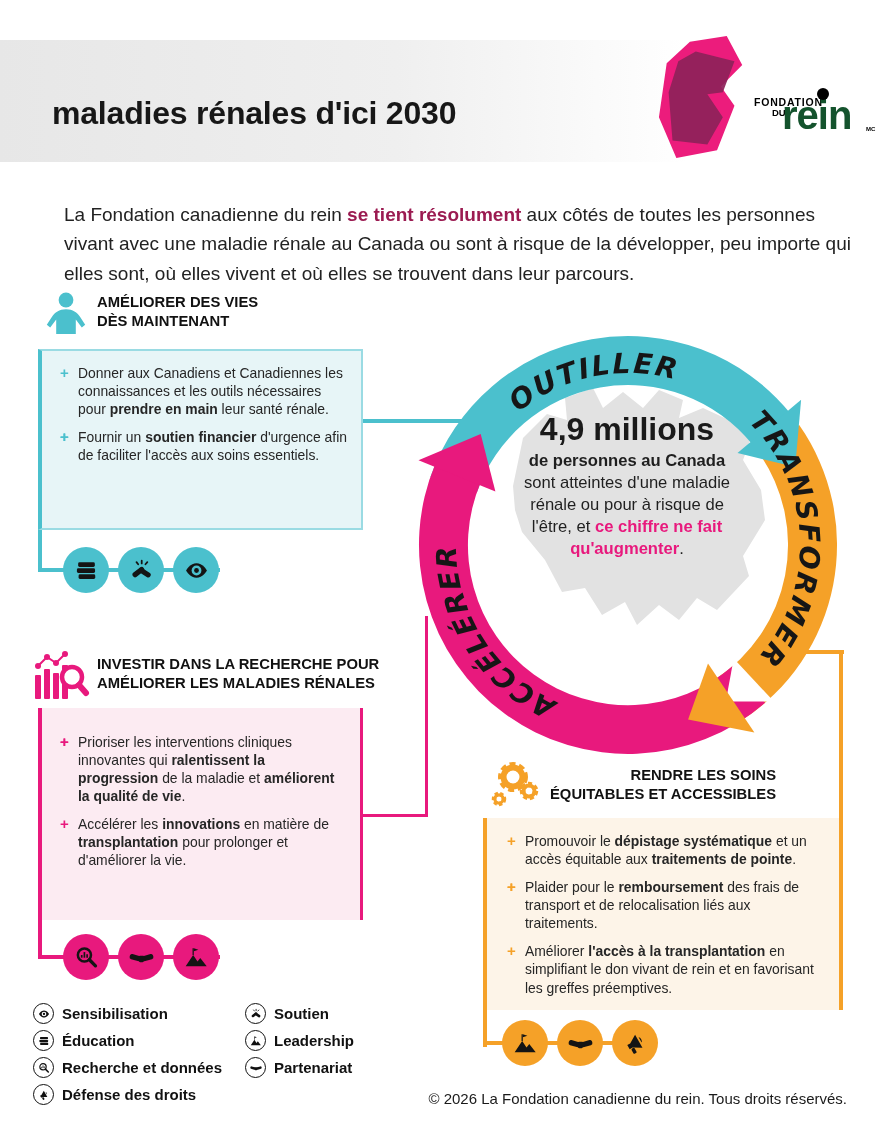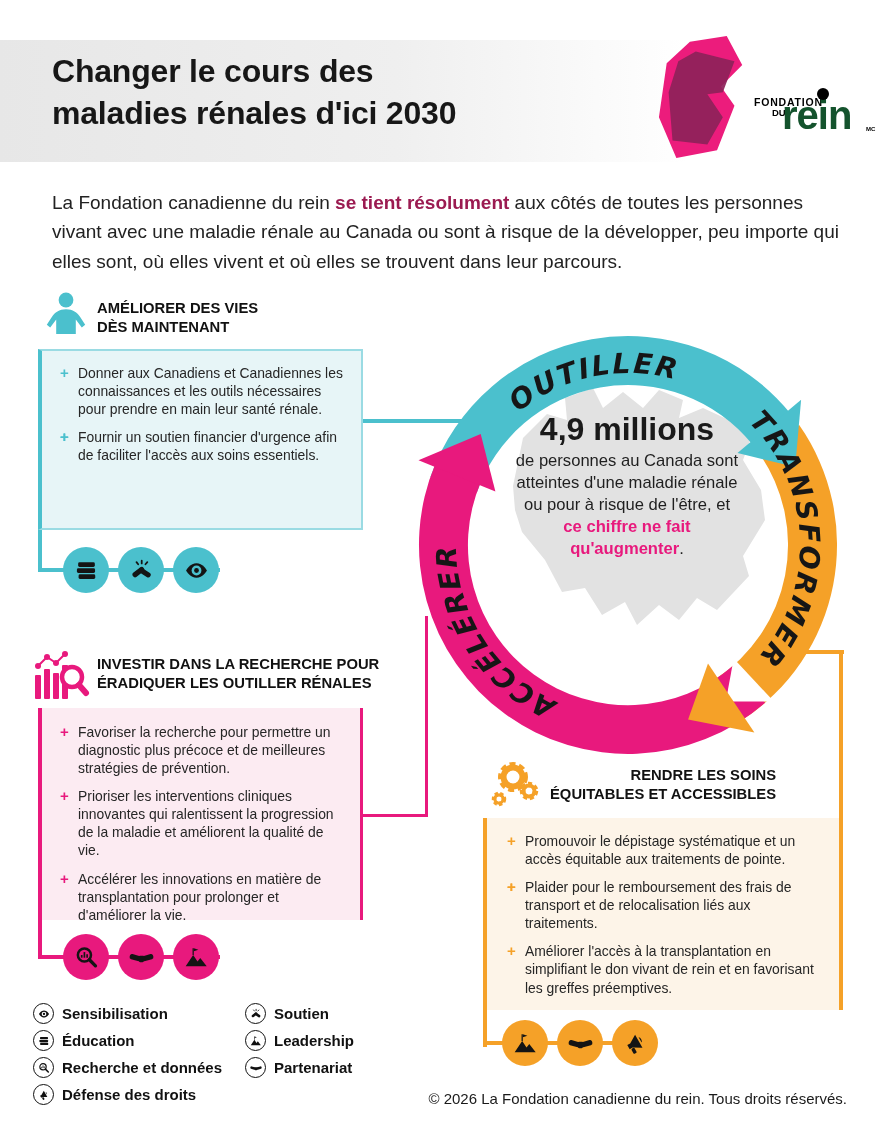--- a/index.html
+++ b/index.html
@@ -12,29 +12,29 @@
   .title{position:absolute;left:52px;top:50px;margin:0;font-size:32px;font-weight:700;
          line-height:1.32;color:#171717;letter-spacing:-0.2px;}
   .logo{position:absolute;left:654px;top:34px;width:228px;height:132px;}
   .logo svg.shapes{position:absolute;left:3px;top:2px;width:92px;height:124px;}
   .logo-fondation{position:absolute;left:100px;top:62px;font-size:10.5px;font-weight:700;letter-spacing:0.8px;color:#000;}
   .logo-du{position:absolute;left:118px;top:73px;font-size:9.5px;font-weight:700;color:#000;}
   .logo-rein{position:absolute;left:128px;top:61px;font-size:40px;font-weight:700;letter-spacing:-1px;color:#14532d;line-height:1;}
   .logo-dot{position:absolute;left:163px;top:54px;width:12px;height:12px;border-radius:50%;background:#000;}
   .logo-tm{position:absolute;left:212px;top:92px;font-size:6px;font-weight:700;color:#000;}
 
-  .intro{position:absolute;left:52px;top:188px;width:800px;margin:0;font-size:19px;line-height:1.55;color:#222;}
-
-  .seg-b{font-weight:400;text-align:center;}
+  .intro{position:absolute;left:52px;top:188px;width:800px;margin:12px;font-size:19px;line-height:1.55;color:#222;}
+
+  .seg-b{font-weight:700;text-align:center;}
   .seg-maroon{color:#9B1B51;font-weight:700;}
   .seg-pink{color:#E8197D;font-weight:700;}
 
   
   .sec-head{position:absolute;margin:0;font-size:14.8px;font-weight:700;line-height:1.3;color:#111;}
-  #h1{left:97px;top:299px;} #h2{left:97px;top:655px;} #h3{left:550px;top:766px;text-align:right;}
+  #h1{left:97px;top:293px;} #h2{left:97px;top:655px;} #h3{left:550px;top:766px;text-align:right;}
   .sec-icon{position:absolute;}
   #icon-person{left:42px;top:290px;width:48px;height:48px;color:#4BC0CD;}
   #icon-chart{left:33px;top:647px;width:58px;height:55px;}
   #icon-gears{left:487px;top:758px;width:56px;height:54px;}
   .sec-icon svg{width:100%;height:100%;}
 
   
   .box{position:absolute;box-sizing:border-box;}
   #box1{left:38px;top:349px;width:325px;height:181px;background:#E7F5F7;
         border:2px solid #9ADBE3;border-left:4px solid #4BC0CD;padding:13px 12px 8px 18px;}
@@ -156,21 +156,21 @@
         <path d="M12 9.6c-3.4 0-5.6 1.6-7 3.8l-2.6 4 1.7 1.3 3-3.9V22h9.8v-7.2l3 3.9 1.7-1.3-2.6-4c-1.4-2.2-3.6-3.8-7-3.8z"></path>
       </g>
     </symbol>
   </defs>
 </svg>
 
 <div class="page">
 
   <div class="band"></div>
   <h1 class="title">
-    <span>Changer le cours des</span><br>
+    <br>
     <span>maladies rénales d'ici 2030</span>
   </h1>
 
   <div class="logo">
     <svg class="shapes" viewBox="0 0 95 128">
       <polygon points="34,6 72,0 88,30 66,52 80,72 62,118 20,126 2,84 10,28" fill="#EC1C7C"></polygon>
       <polygon points="40,16 80,26 68,58 52,60 68,84 52,112 16,108 12,58 22,26" fill="#8E2159" opacity="0.93"></polygon>
     </svg>
     <div class="logo-fondation">FONDATION</div>
     <div class="logo-du">DU</div>
@@ -232,25 +232,25 @@
           <circle cx="14" cy="10" r="3"></circle>
           <circle cx="23" cy="16" r="3"></circle>
           <circle cx="32" cy="7" r="3"></circle>
         </g>
       <circle cx="39" cy="30" r="10" fill="#fff" stroke="#E8197D" stroke-width="4.5"></circle>
       <path d="M46 38l7 8" stroke="#E8197D" stroke-width="6" stroke-linecap="round"></path>
     </svg>
   </span>
   <h2 class="sec-head" id="h2">
     <span>INVESTIR DANS LA RECHERCHE POUR</span><br>
-    <span>ÉRADIQUER LES OUTILLER RÉNALES</span>
+    <span>AMÉLIORER LES MALADIES RÉNALES</span>
   </h2>
   <div class="box" id="box2">
     <ul>
-      <li><span class="plus">+</span><span><span>Favoriser la recherche pour permettre un </span><span class="seg-b">diagnostic plus précoce</span><span> et de </span><span class="seg-b">meilleures stratégies de prévention</span><span>.</span></span></li>
+      <li><span class="plus">+</span></li>
       <li><span class="plus">+</span><span><span>Prioriser les interventions cliniques innovantes qui </span><span class="seg-b">ralentissent la progression</span><span> de la maladie et </span><span class="seg-b">améliorent la qualité de vie</span><span>.</span></span></li>
       <li><span class="plus">+</span><span><span>Accélérer les </span><span class="seg-b">innovations</span><span> en matière de </span><span class="seg-b">transplantation</span><span> pour prolonger et d'améliorer la vie.</span></span></li>
     </ul>
   </div>
   <div class="line l-pink" id="ln-p-drop"></div>
   <div class="line l-pink" id="ln-p-horiz"></div>
   <div class="line l-pink" id="ln-p-right-h"></div>
   <div class="line l-pink" id="ln-p-right-v"></div>
   <div class="badge-row" id="badges2">
     <span class="badge b-pink">

